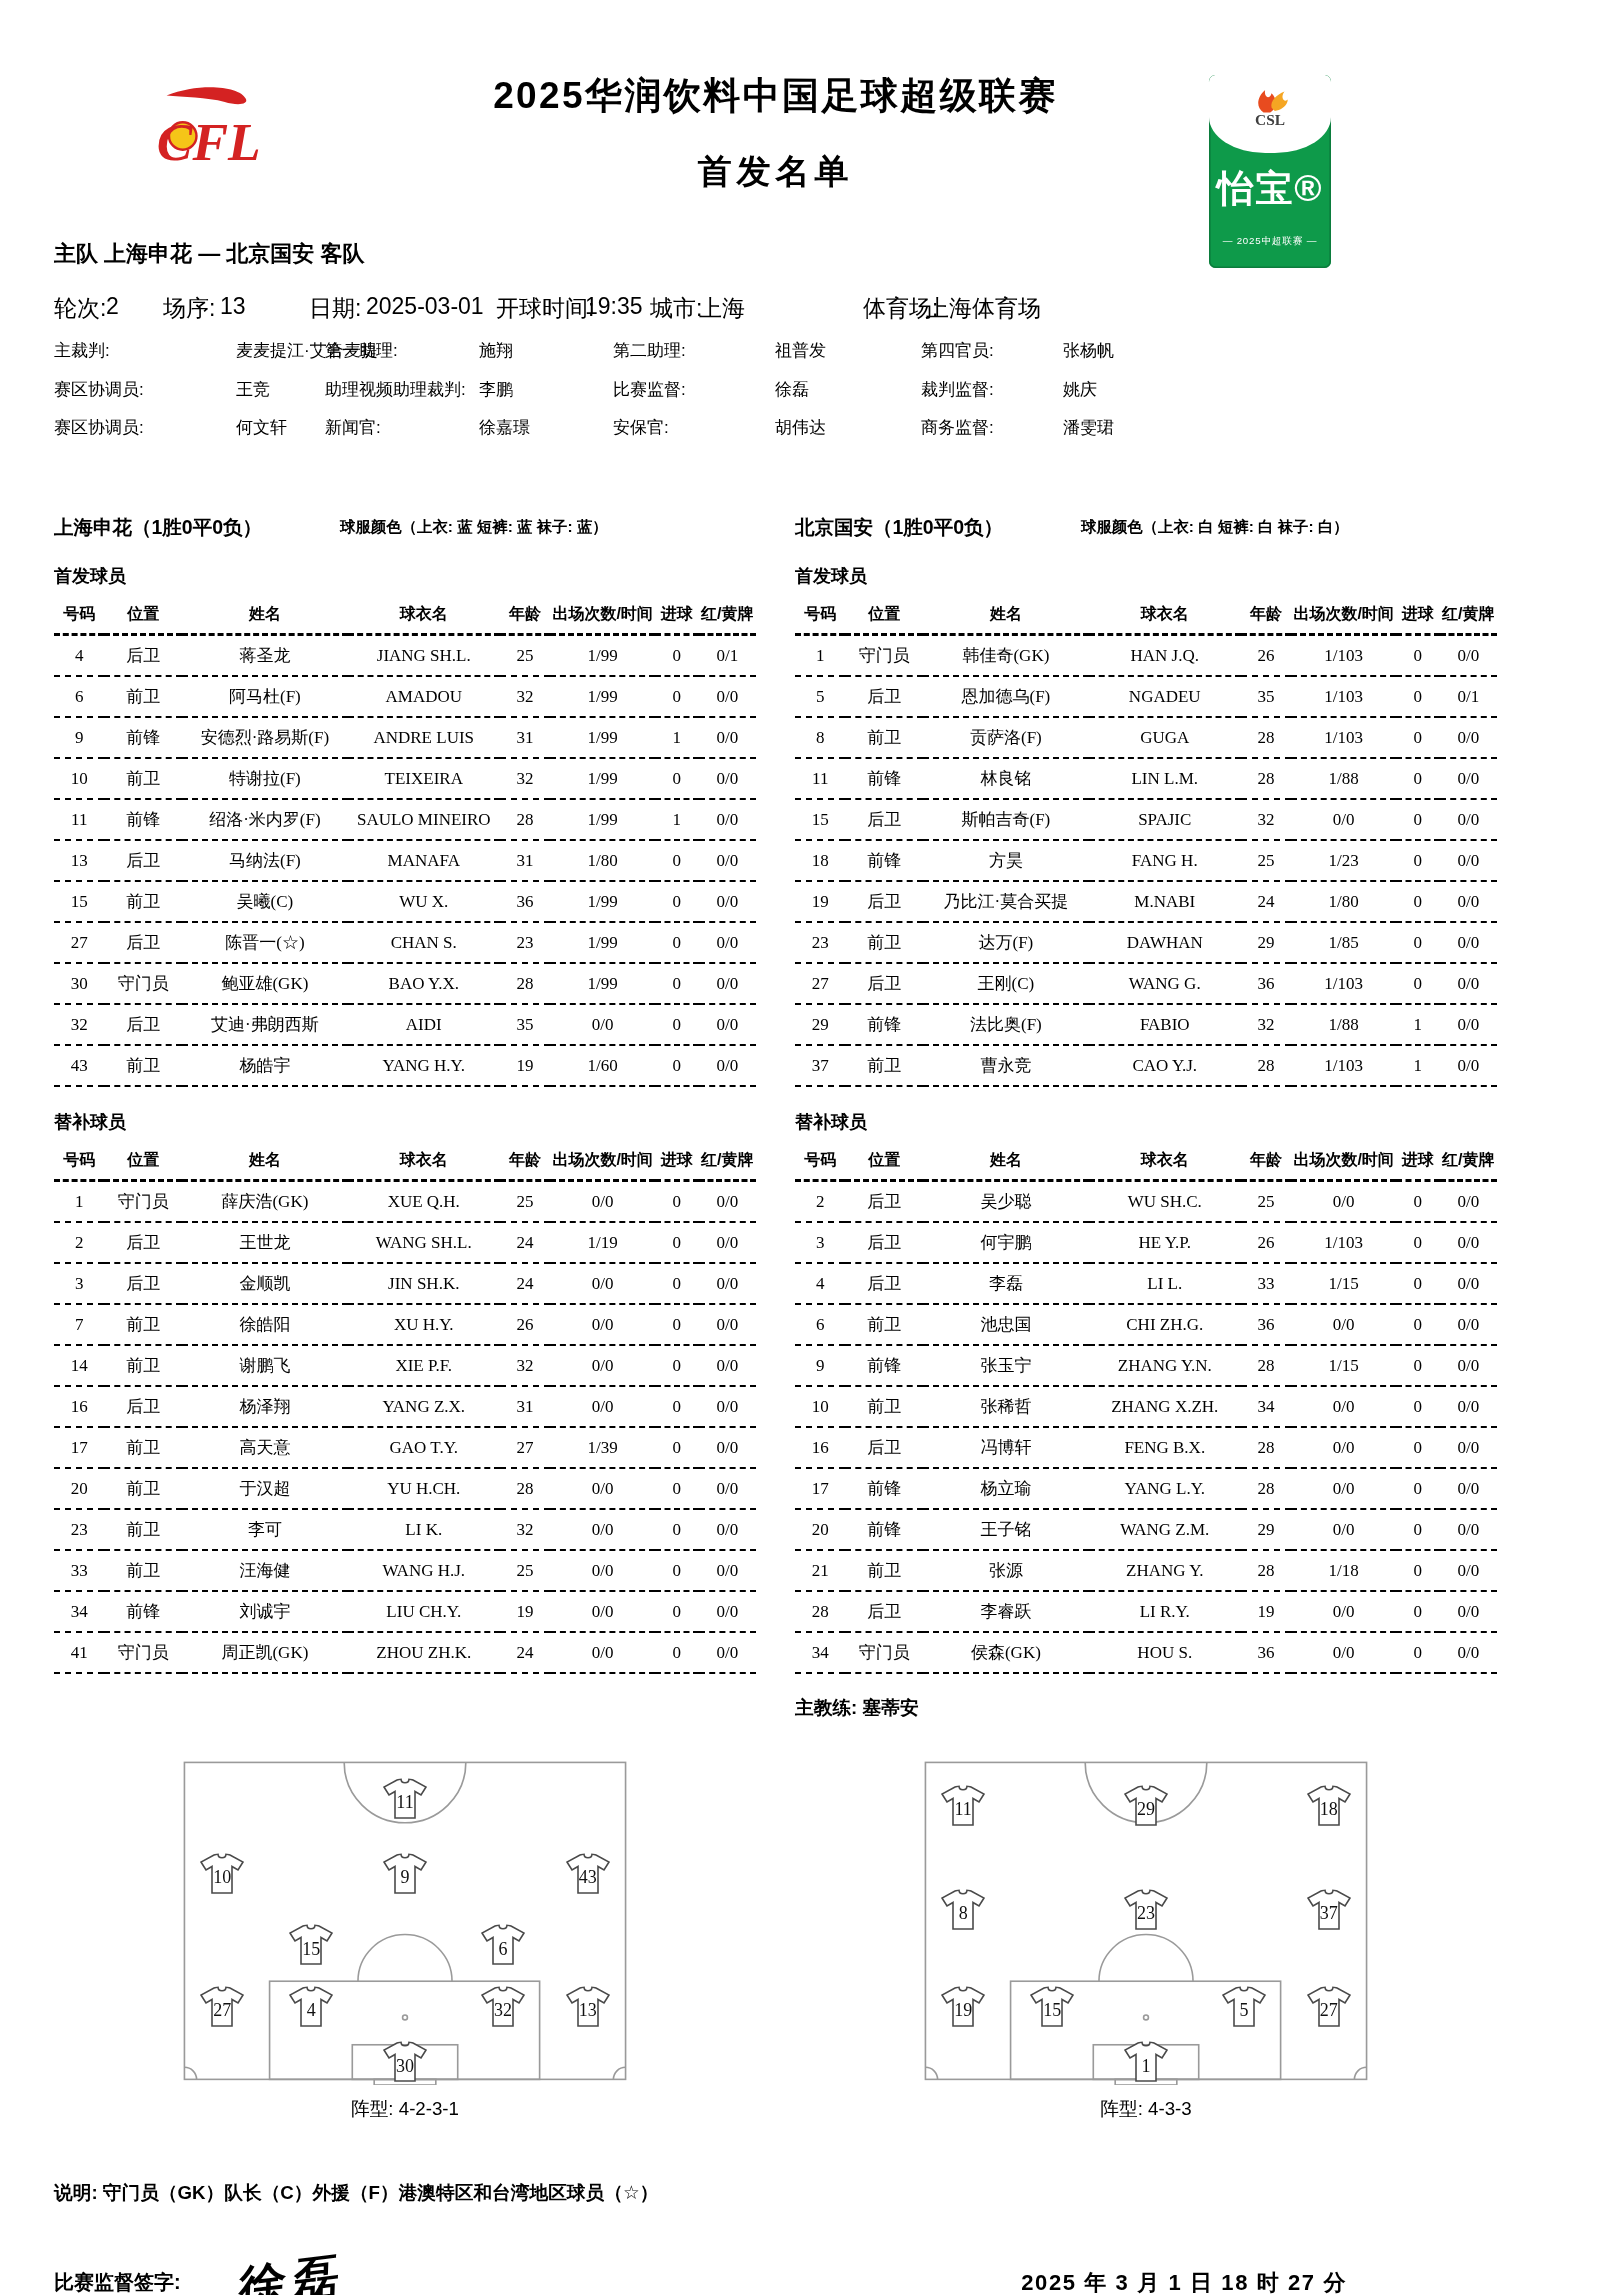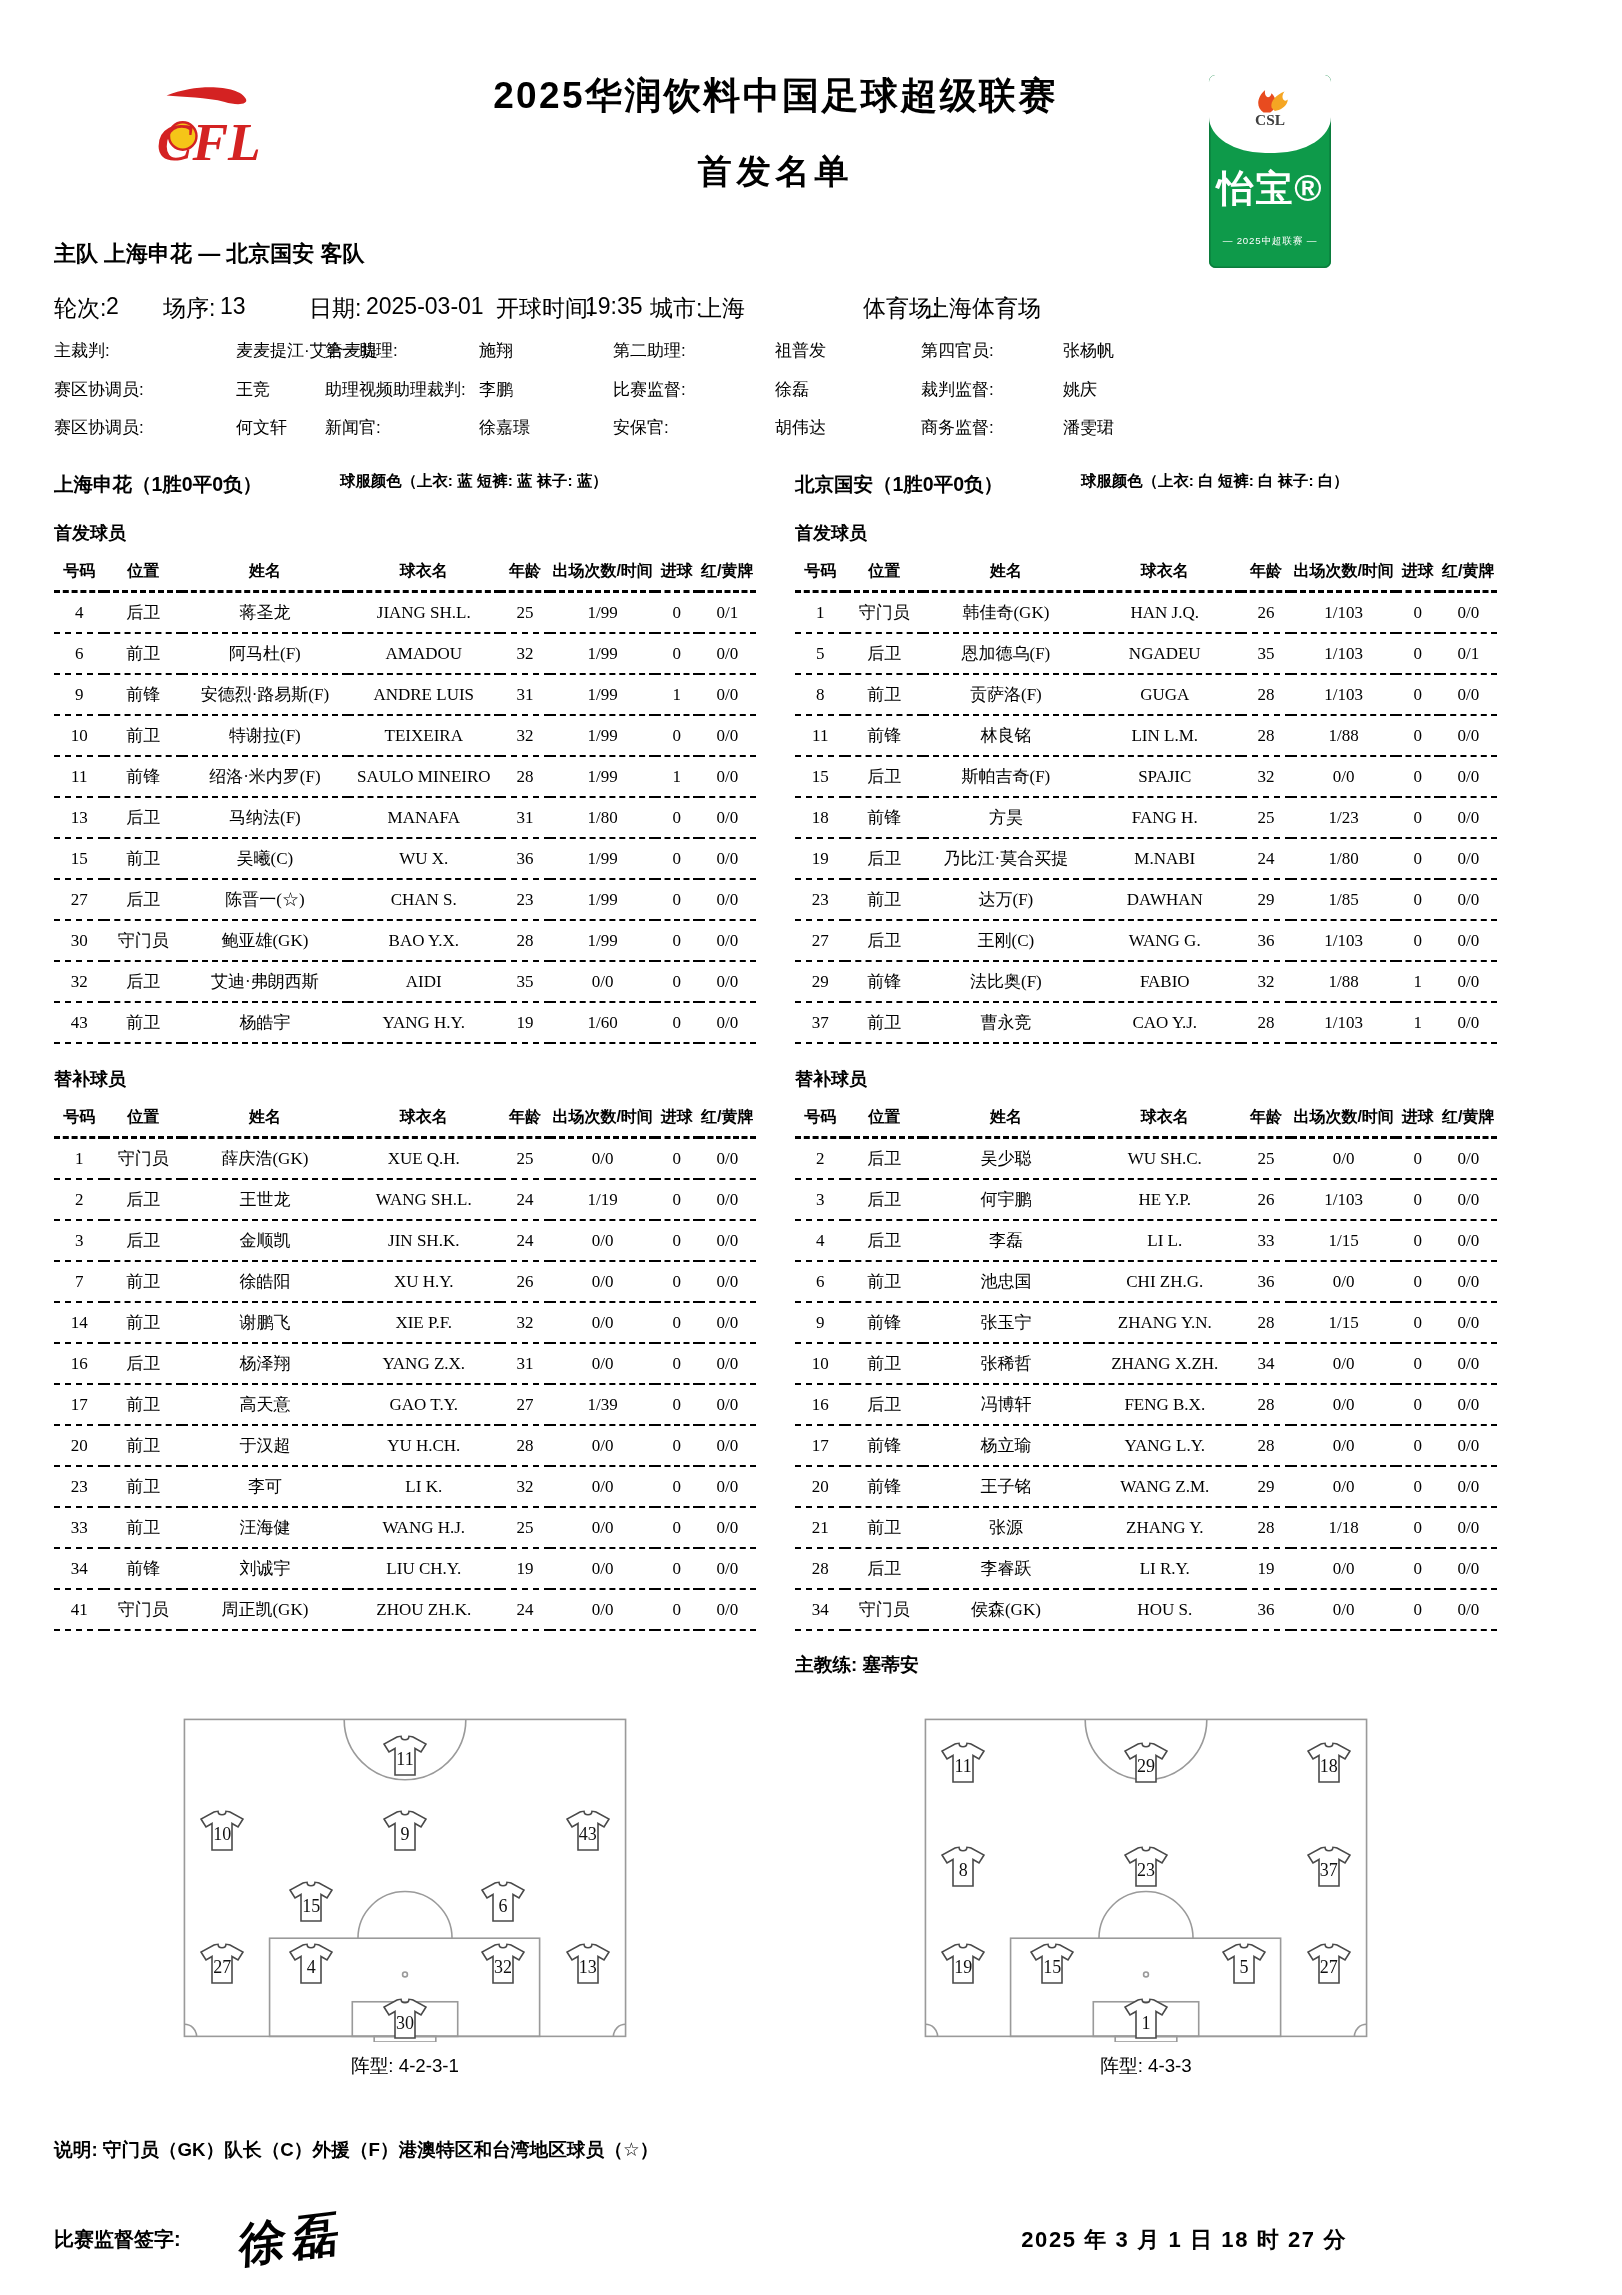--- a/index.html
+++ b/index.html
@@ -19,21 +19,21 @@
   .csl-season{color:#fff;font-size:9.7px;margin-top:21px;letter-spacing:0.8px;}
 
   
   .teams-line{font-size:22px;font-weight:800;margin-top:44px;}
   .info-row{display:grid;grid-template-columns:52px 57px 57px 89px 57px 130px 89px 65px 49px 164px 63px auto;font-size:23px;margin-top:24px;}
   .off-row{display:grid;grid-template-columns:182px 89px 154px 134px 162px 146px 142px auto;font-size:17px;margin-top:15.4px;}
   .pl,.pv{white-space:nowrap;}
 
   
   .teams-grid{display:grid;grid-template-columns:1fr 1fr;column-gap:39px;margin-top:32px;}
-  .team-head{display:flex;align-items:flex-start;}
+  .team-head{display:flex;align-items:center;margin-top:43px;}
   .team-name{font-size:19.5px;font-weight:800;}
   .team-kit{font-size:15.4px;font-weight:700;margin-left:78px;}
   .sect-label{font-size:18px;font-weight:800;margin-top:23px;}
   table.roster{width:100%;border-collapse:collapse;margin-top:8px;table-layout:fixed;}
   table.roster th{font-size:16px;font-weight:800;padding:8px 1.6px;border-bottom:3.2px dashed #000;text-align:center;}
   table.roster td{font-family:"Liberation Serif","DejaVu Serif",serif;font-size:17px;padding:8px 1.6px;border-bottom:2.4px dashed #000;text-align:center;}
   table.roster th:nth-child(1){width:7%;}  table.roster th:nth-child(2){width:11%;}
   table.roster th:nth-child(3){width:24%;} table.roster th:nth-child(4){width:22%;}
   table.roster th:nth-child(5){width:7%;}  table.roster th:nth-child(6){width:15%;}
   table.roster th:nth-child(7){width:6%;}  table.roster th:nth-child(8){width:8%;}

